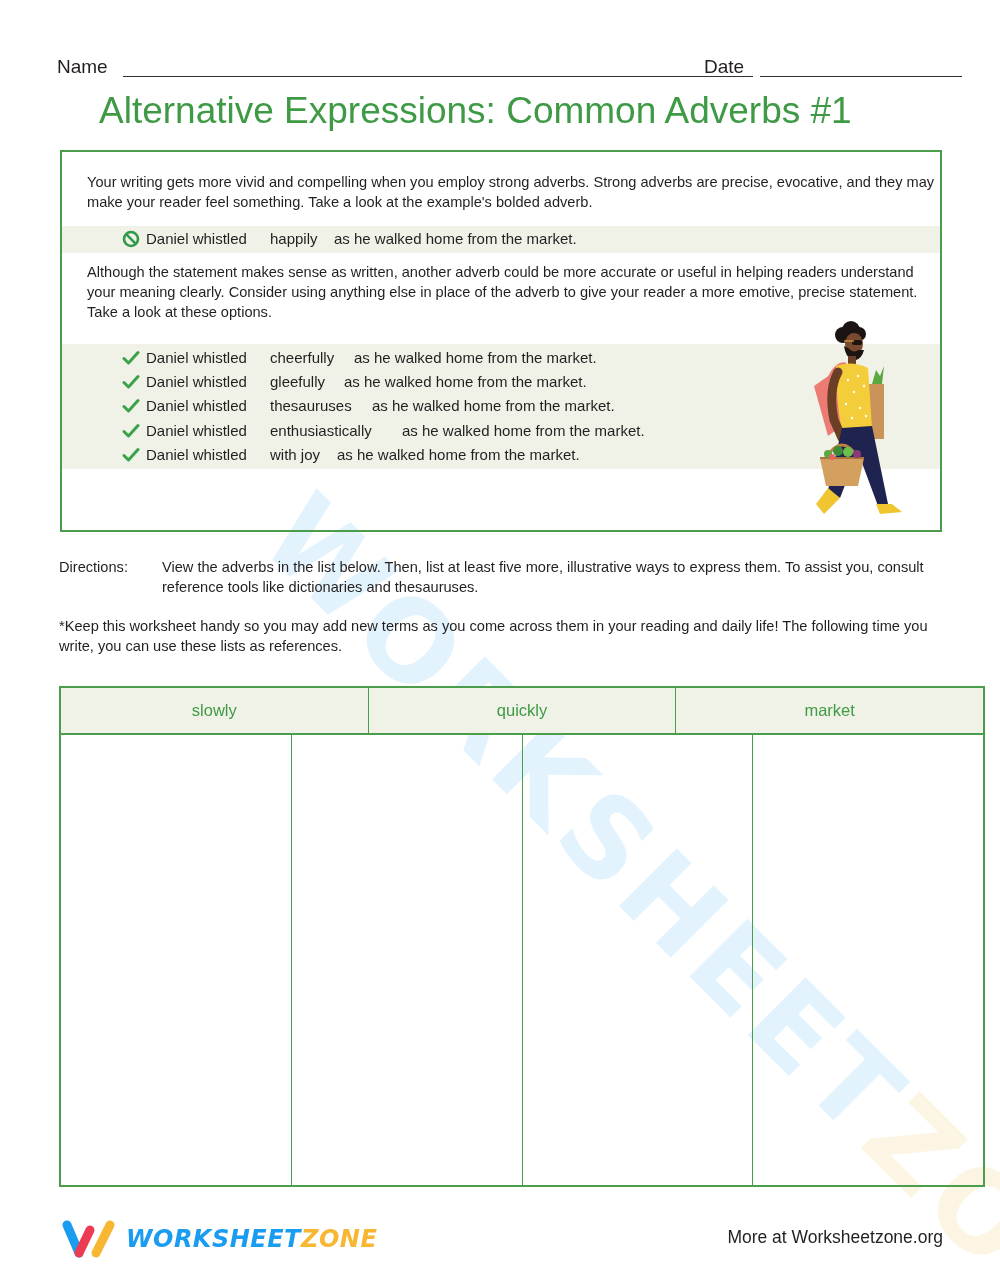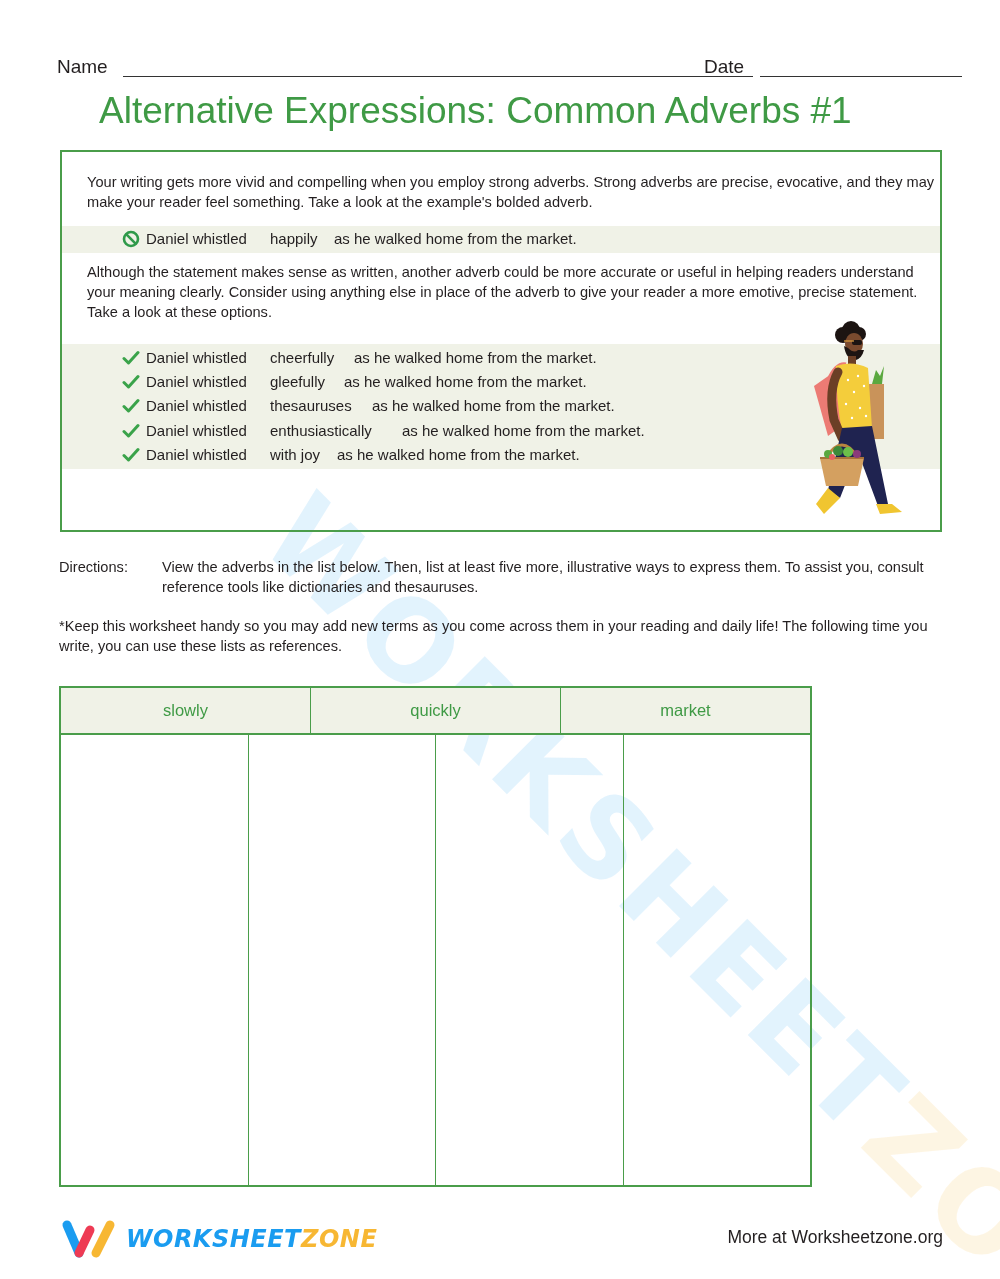--- a/index.html
+++ b/index.html
@@ -35,21 +35,21 @@
   .sentence .adverb { position: absolute; left: 148px; }
   .sentence .rest { position: absolute; }
 
   .illustration { position: absolute; left: 722px; top: 168px; width: 140px; height: 212px; }
 
   .directions { position: absolute; top: 557px; left: 59px; width: 890px; font-size: 14.6px; line-height: 20px; color: #231f20; }
   .directions .dlabel { position: absolute; left: 0; top: 0; }
   .directions .dtext { position: absolute; left: 87px; top: 0; width: 800px; margin-left: 16px; }
   .keepnote { position: absolute; top: 616px; left: 59px; width: 890px; font-size: 14.6px; line-height: 20px; color: #231f20; }
 
-  .adverb-table { position: absolute; left: 59px; top: 686px; width: 753px; height: 501px; border: 2px solid #4a9d4a; display: flex; flex-direction: column; z-index: 1; text-align: right; }
+  .adverb-table { position: absolute; left: 59px; top: 686px; width: 926px; height: 501px; border: 2px solid #4a9d4a; display: flex; flex-direction: column; z-index: 1; text-align: right; }
   .adverb-table .thead { display: flex; height: 47px; background: #f0f2e7; border-bottom: 2px solid #4a9d4a; }
   .adverb-table .th { flex: 1; display: flex; align-items: center; justify-content: center; font-size: 16.5px; color: #3f9a45; border-right: 1.5px solid #4a9d4a; }
   .adverb-table .th:last-child { border-right: none; }
   .adverb-table .tbody { flex: 1; display: flex; }
   .adverb-table .td { flex: 1; border-right: 1.5px solid #4a9d4a; background: transparent; }
   .adverb-table .td:last-child { border-right: none; }
 
   .footer-logo { position: absolute; left: 60px; top: 1218px; height: 42px; display: flex; align-items: center; font-style: italic; }
   .footer-logo .logo-mark { width: 58px; height: 42px; }
   .footer-logo .brand { margin-left: 8px; font-family: "DejaVu Sans", sans-serif; font-weight: bold; font-size: 24px; letter-spacing: 0.5px; }

